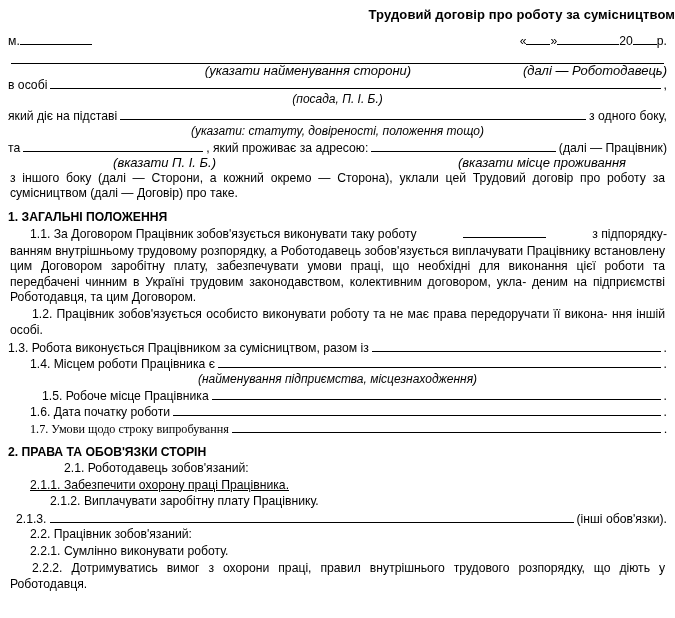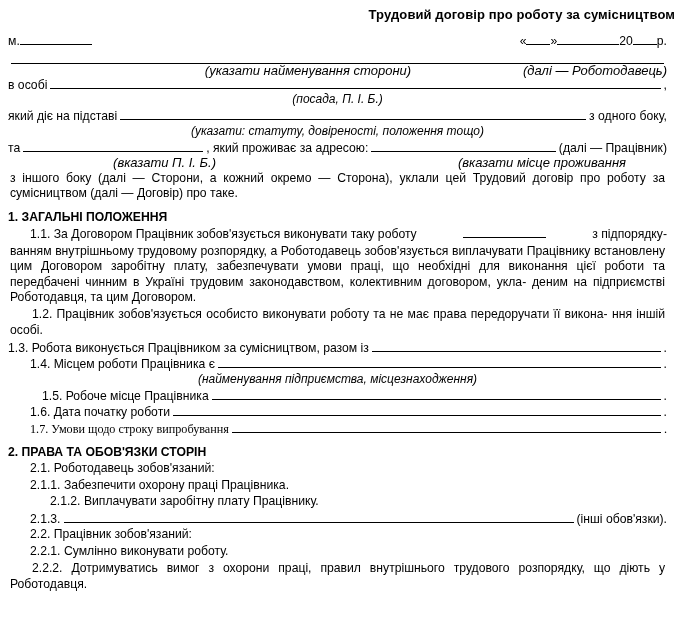--- a/index.html
+++ b/index.html
@@ -204,25 +204,25 @@
     <span class="nb">1.7. Умови щодо строку випробування</span>
     <span class="fill"></span>
     <span class="nb">.</span>
   </div>
 
   <div class="section-head">
     <span>2.</span>
     <span>ПРАВА ТА ОБОВ'ЯЗКИ СТОРІН</span>
   </div>
 
-  <div class="line" style="padding-left:30px;">2.1. Роботодавець зобов'язаний:</div>
-  <div class="line" style="padding-left:30px;">2.1.1. Забезпечити охорону праці Працівника.</div>
+  <div class="line" style="padding-left:30px;margin-left:34px;">2.1. Роботодавець зобов'язаний:</div>
+  <div class="line" style="padding-left:30px;text-decoration:underline;">2.1.1. Забезпечити охорону праці Працівника.</div>
   <div class="line" style="padding-left:30px;margin-left:20px;">2.1.2. Виплачувати заробітну плату Працівнику.</div>
 
-  <div class="row" style="padding-left:30px;">
+  <div class="row" style="padding-left:16px;">
     <span class="nb">2.1.3.</span>
     <span class="fill"></span>
     <span class="nb">(інші обов'язки).</span>
   </div>
 
   <div class="line" style="padding-left:30px;">2.2. Працівник зобов'язаний:</div>
   <div class="line" style="padding-left:30px;">2.2.1. Сумлінно виконувати роботу.</div>
   <div class="para indent-1" style="white-space:normal;">2.2.2. Дотримуватись вимог з охорони праці, правил внутрішнього трудового розпорядку, що діють у Роботодавця.</div>
 
 </div>

